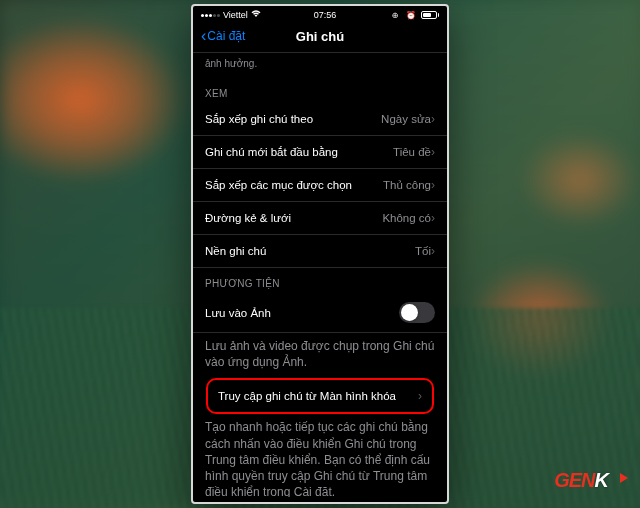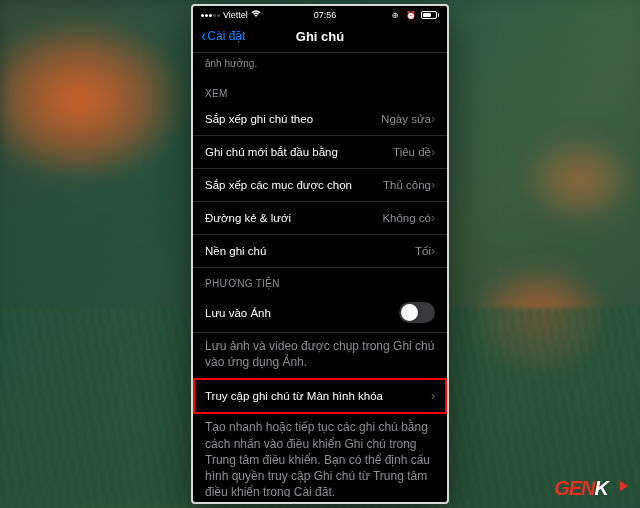--- a/index.html
+++ b/index.html
@@ -94,28 +94,28 @@
   .toggle {
     width: 36px; height: 21px; background: #39393d; border-radius: 11px; position: relative; cursor: pointer;
   }
   .toggle-knob {
     position: absolute; width: 17px; height: 17px; background: #fff; border-radius: 50%; top: 2px; left: 2px;
     box-shadow: 0 1px 3px rgba(0,0,0,0.3);
   }
 
   .highlighted {
     border: 2px solid #ff0000;
-    border-radius: 1px;
-    margin: 0 0;
+    border-radius: 10px;
+    margin: 0 13px;
     padding: 9px 10px;
   }
 
   .logo {
     position: absolute;
-    bottom: 8px;
+    bottom: 16px;
     right: 12px;
     display: flex;
     align-items: center;
     font-weight: 900;
     font-style: italic;
     font-size: 20px;
     letter-spacing: -1px;
   }
   .logo-gen { color: #e63020; }
   .logo-k { color: #fff; text-shadow: 0 0 2px rgba(0,0,0,0.6); }

